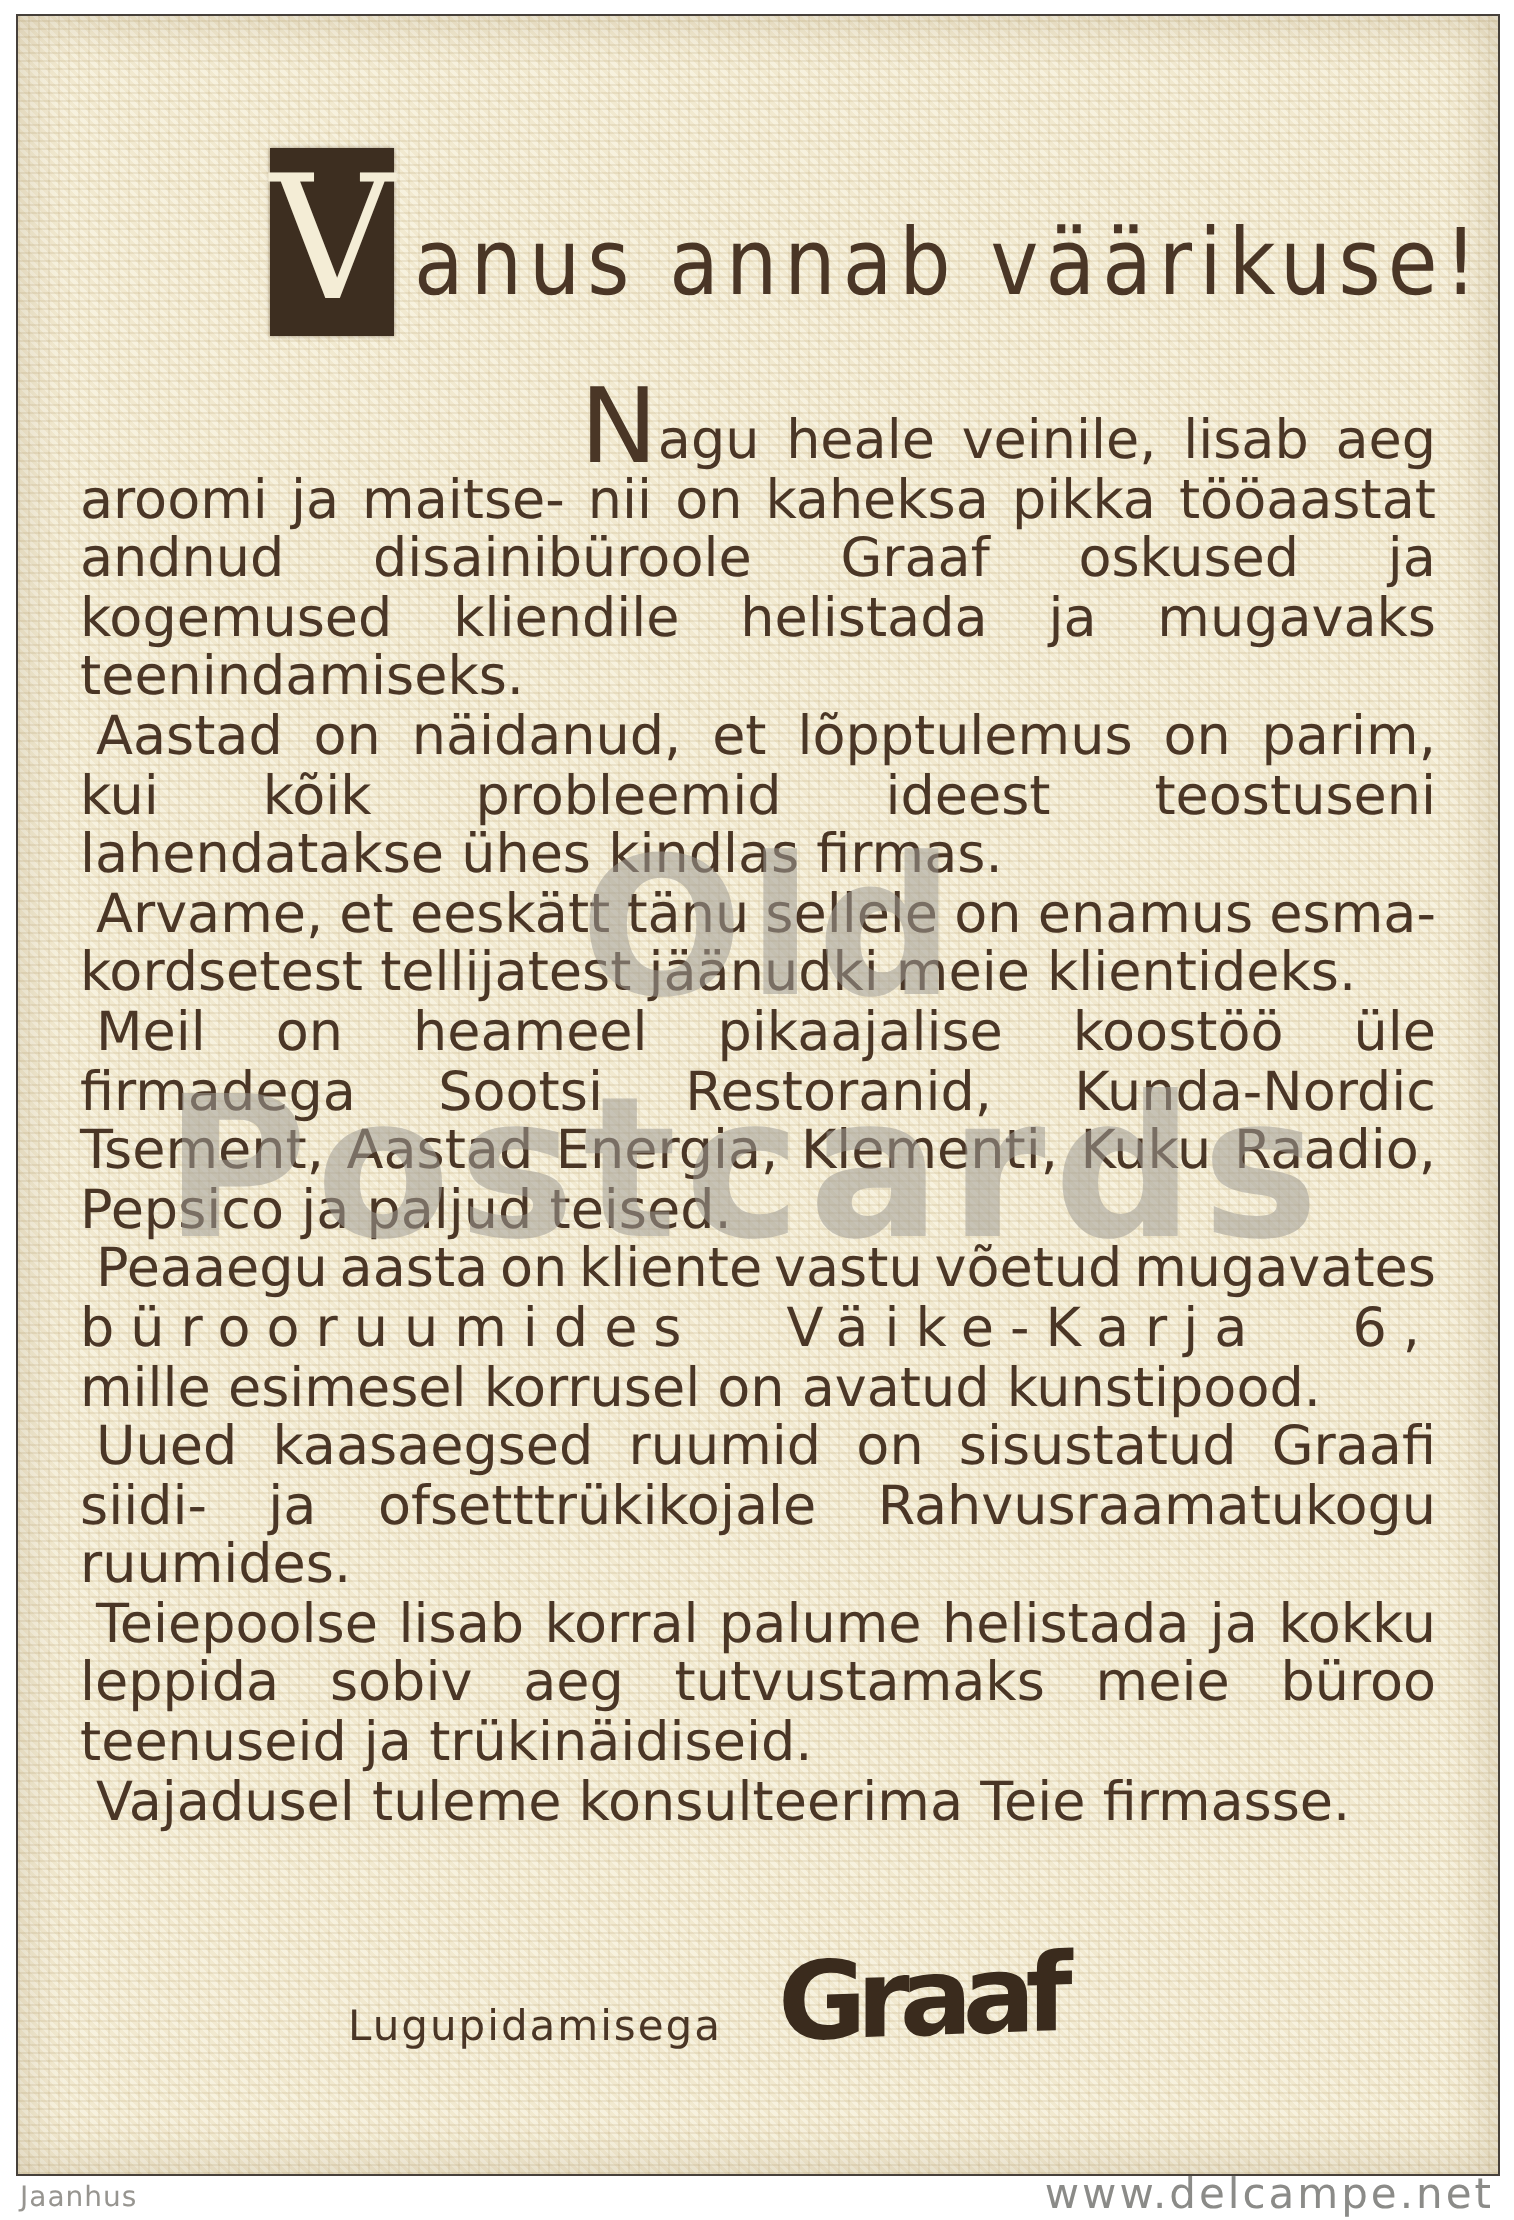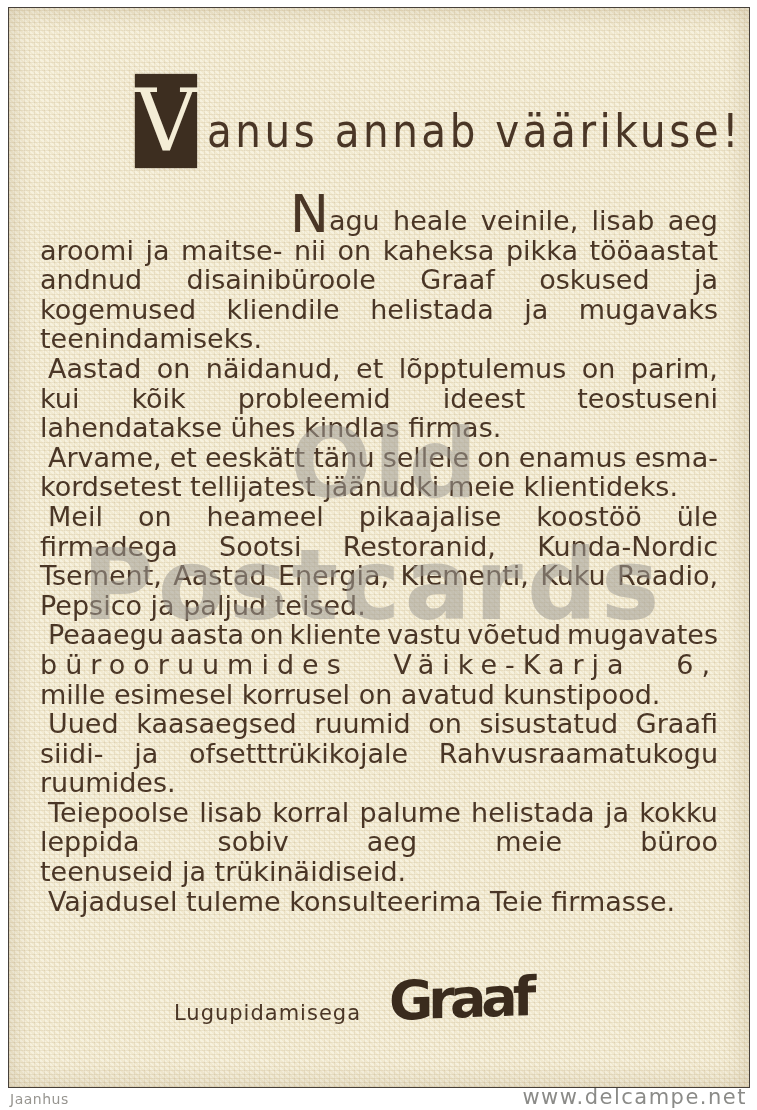--- a/index.html
+++ b/index.html
@@ -231,20 +231,21 @@
         <span>korral</span>
         <span>palume</span>
         <span>helistada</span>
         <span>ja</span>
         <span>kokku</span>
       </div>
       <div class="line just">
         <span>leppida</span>
         <span>sobiv</span>
         <span>aeg</span>
+        <span>tutvustamaks</span>
         <span>meie</span>
         <span>büroo</span>
       </div>
       <div class="line">teenuseid ja trükinäidiseid.</div>
       <div class="line" style="padding-left: 8px;">Vajadusel tuleme konsulteerima Teie firmasse.</div>
     </div>
 
   <div class="signature">
     <span class="sig-label">Lugupidamisega</span>
     <span class="sig-logo">Graaf</span>

